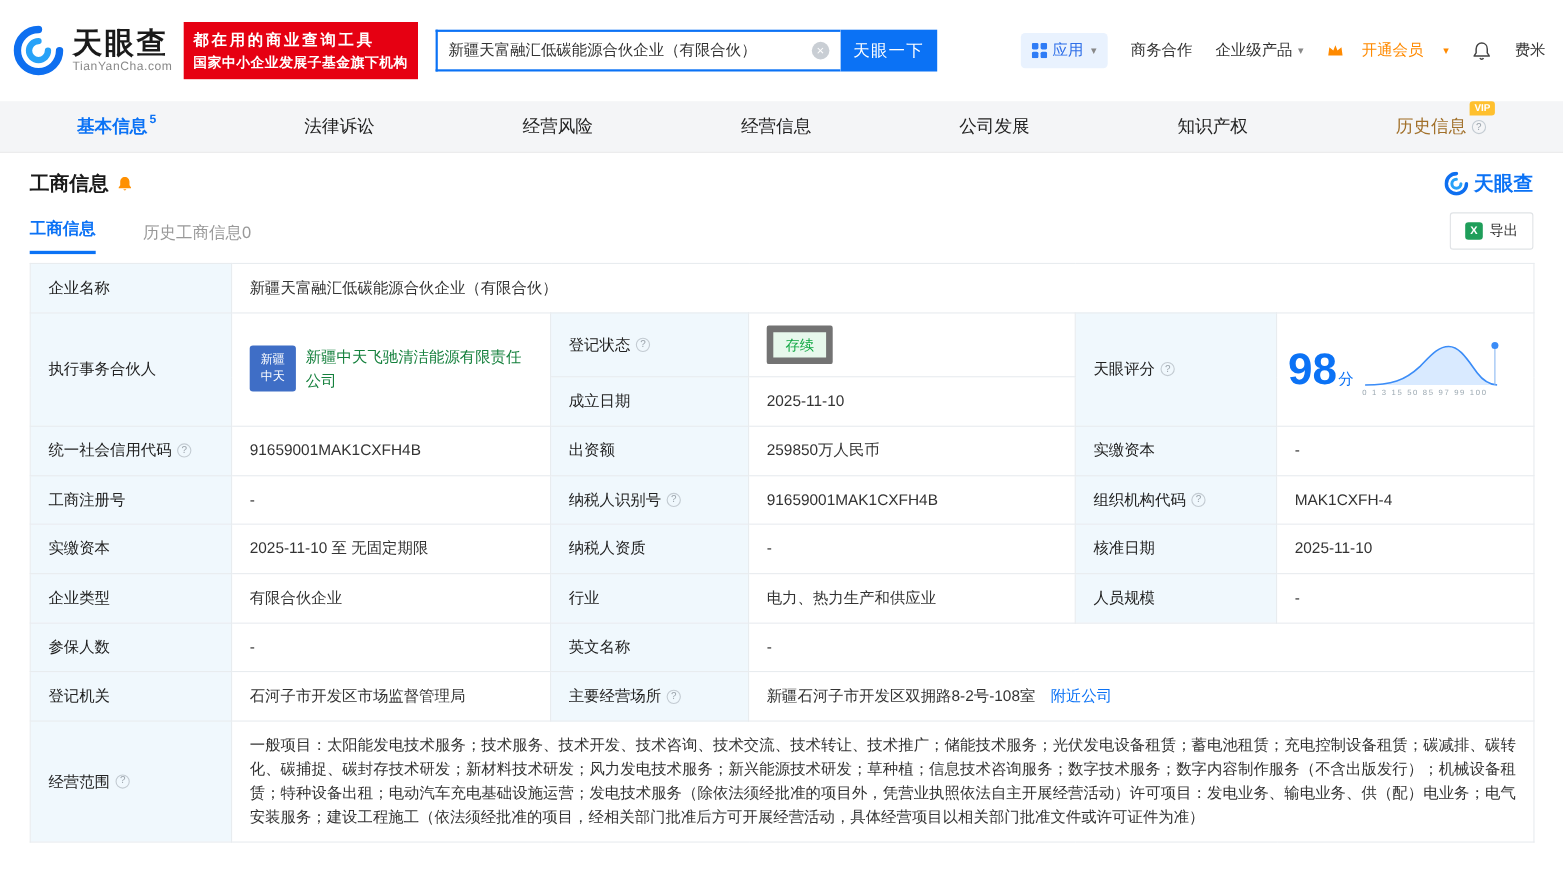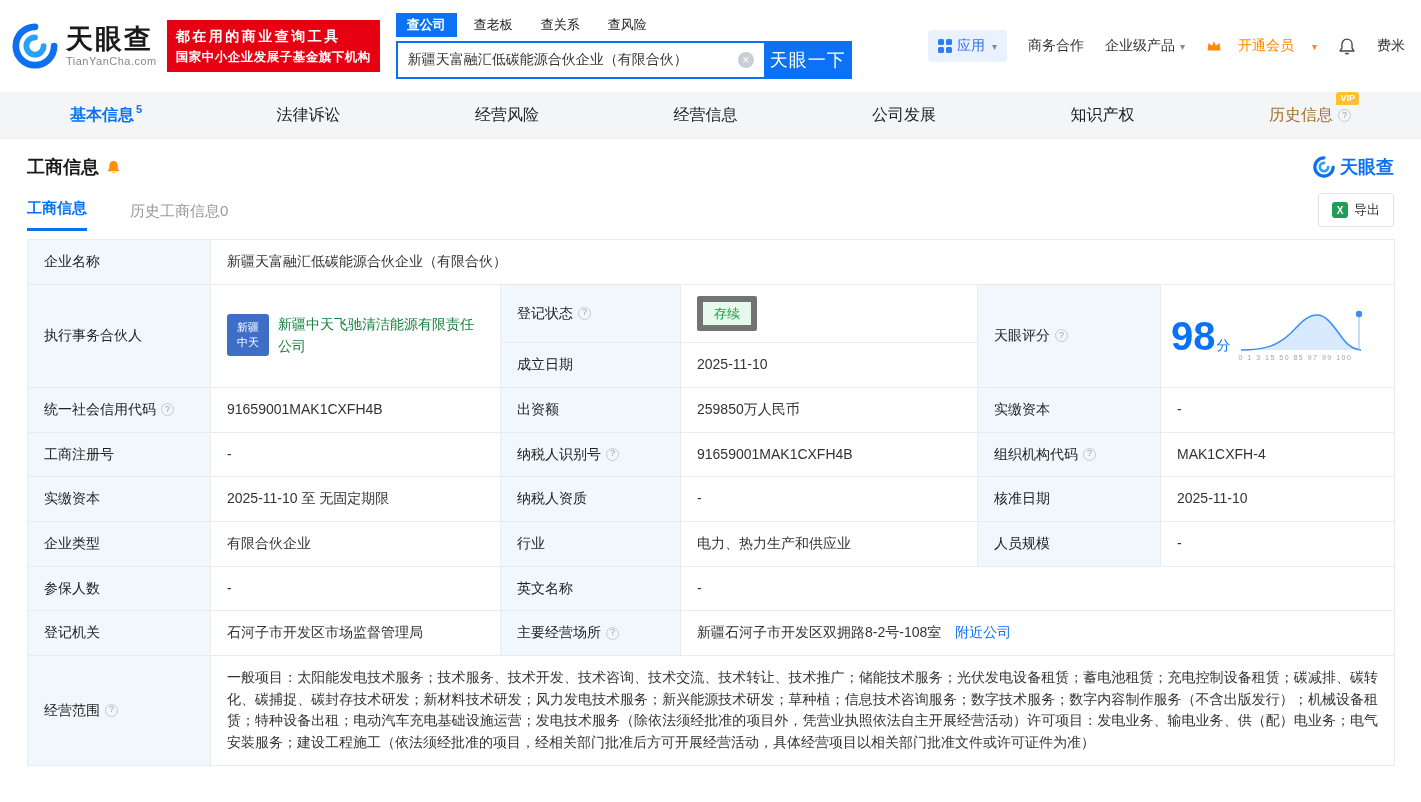--- a/index.html
+++ b/index.html
@@ -15,21 +15,21 @@
   .slogan div:first-child { font-size: 14px; letter-spacing: 2.5px; }
   .slogan div:last-child { font-size: 12.5px; letter-spacing: .5px; }
   .search-area { margin-left: 16px; }
   .search-tabs { display: flex; gap: 6px; margin-bottom: 4px; }
   .stab { font-size: 13px; color: #222; padding: 3px 11px; cursor: pointer; }
   .stab.active { background: #0b72f5; color: #fff; font-weight: 700; }
   .search-row { display: flex; }
   .search-box { position: relative; }
   .search-box input { width: 368px; height: 38px; border: 2px solid #0b72f5; border-right: none; padding: 0 32px 0 10px; font-size: 14px; color: #333; outline: none; font-family: inherit; }
   .clear { position: absolute; right: 10px; top: 11px; width: 16px; height: 16px; border-radius: 50%; background: #c9ced4; color: #fff; font-size: 12px; line-height: 16px; text-align: center; cursor: pointer; }
-  .search-btn { width: 88px; height: 38px; background: #0b72f5; color: #fff; border: none; font-size: 18px; cursor: pointer; font-family: inherit; letter-spacing: 1px; }
+  .search-btn { width: 88px; height: 38px; background: #0b72f5; color: #fff; border: none; font-size: 15px; cursor: pointer; font-family: inherit; letter-spacing: 1px; }
   .header-menu { margin-left: auto; display: flex; align-items: center; gap: 21px; font-size: 14px; color: #333; white-space: nowrap; }
   .menu-apps { display: flex; align-items: center; gap: 5px; background: #e9f2fe; border-radius: 4px; padding: 7px 10px; color: #2f6fe8; cursor: pointer; }
   .menu-item { cursor: pointer; display: inline-flex; align-items: center; gap: 3px; }
   .menu-vip { color: #ff8a00; display: inline-flex; align-items: center; gap: 16px; cursor: pointer; }
   .caret { font-size: 10px; color: #888; margin-left: 2px; }
   .menu-vip .caret { color: #ff8a00; }
   .bell-btn { cursor: pointer; display: inline-flex; }
 
   
   .nav { height: 47px; background: #f4f5f7; border-bottom: 1px solid #ececec; display: flex; align-items: center; justify-content: space-between; padding: 0 70px; font-size: 16px; color: #222; }
@@ -85,26 +85,20 @@
       <div class="logo-en">TianYanCha.com</div>
     </div>
   </div>
 
   <div class="slogan">
     <div>都在用的商业查询工具</div>
     <div>国家中小企业发展子基金旗下机构</div>
   </div>
 
   <div class="search-area">
-    <div class="search-tabs">
-      <span class="stab active">查公司</span>
-      <span class="stab">查老板</span>
-      <span class="stab">查关系</span>
-      <span class="stab">查风险</span>
-    </div>
     <div class="search-row">
       <div class="search-box">
         <input type="text" value="新疆天富融汇低碳能源合伙企业（有限合伙）" style="">
         <span class="clear">×</span>
       </div>
       <button class="search-btn">天眼一下</button>
     </div>
   </div>
 
   <div class="header-menu">

